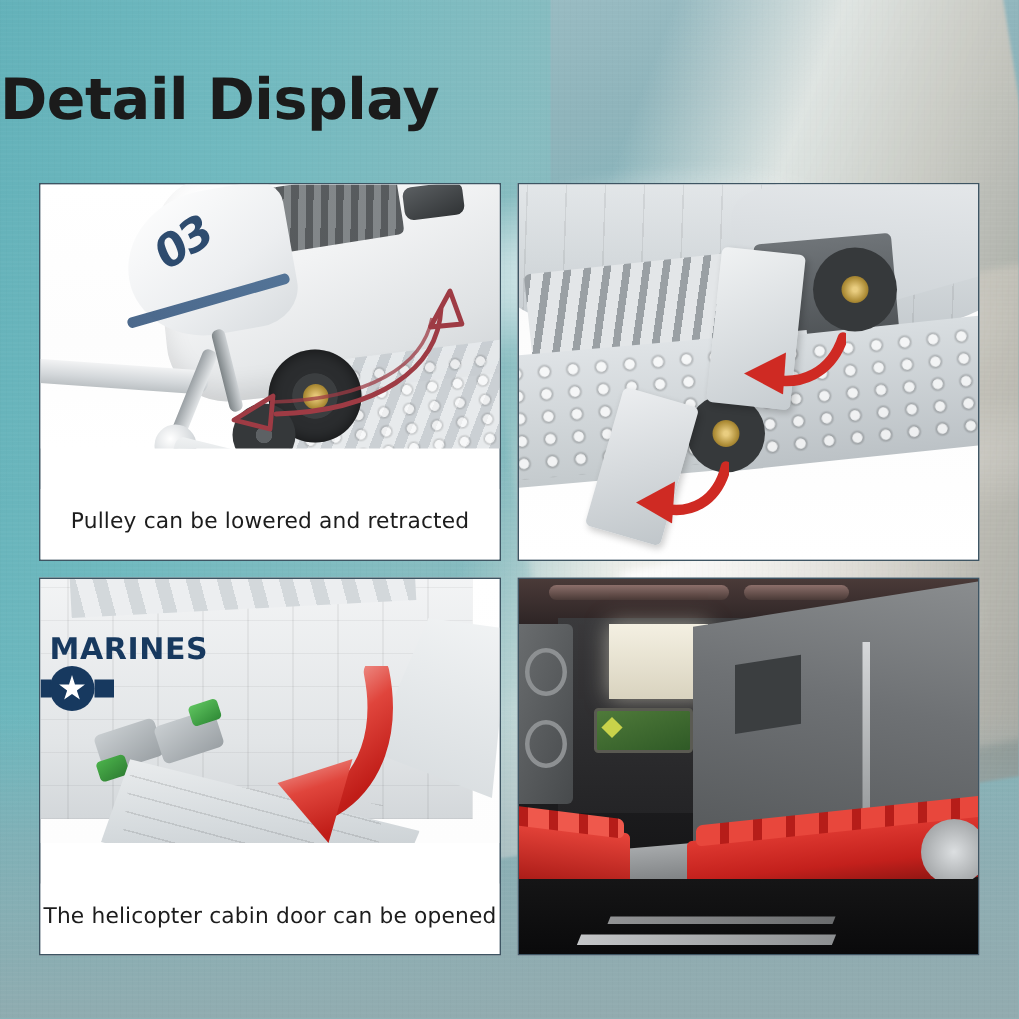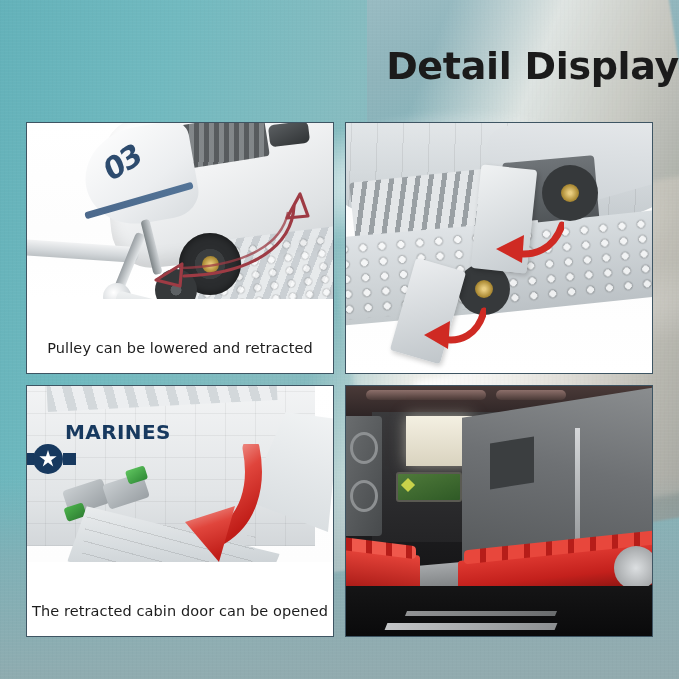--- a/index.html
+++ b/index.html
@@ -57,21 +57,21 @@
   }
   .bg-grain{
     position:absolute;inset:0;opacity:.22;
     background-image:
       repeating-linear-gradient(0deg, rgba(255,255,255,.10) 0 1px, rgba(0,0,0,0) 1px 3px),
       repeating-linear-gradient(90deg, rgba(0,0,0,.05) 0 1px, rgba(0,0,0,0) 1px 4px);
   }
 
   
   .title{
-    position:absolute;left:0;right:0;top:44px;text-align:right;
+    position:absolute;left:0;right:0;top:44px;text-align:left;
     font-size:38px;line-height:44px;font-weight:700;letter-spacing:-.3px;
     color:#1b1b1b;font-family:"DejaVu Sans","Liberation Sans",sans-serif;
   }
 
   
   .grid{
     position:absolute;left:26px;top:122px;width:627px;height:530px;
     display:grid;grid-template-columns:308px 308px;grid-template-rows:252px 252px;
     gap:11px;
   }
@@ -244,21 +244,21 @@
       repeating-linear-gradient(90deg, rgba(0,0,0,.05) 0 1px, rgba(0,0,0,0) 1px 30px),
       linear-gradient(180deg,#f4f5f6,#e2e5e7 70%,#d3d7da);
   }
   .p3 .topedge{
     position:absolute;left:20px;top:-6px;width:230px;height:26px;
     background:repeating-linear-gradient(78deg,#d3d8db 0 9px,#eceef0 9px 20px);
     transform:rotate(-3deg);
   }
   .p3 .marines{
     position:absolute;left:6px;top:34px;font-size:20px;font-weight:700;color:#17395f;
-    letter-spacing:.4px;font-family:"DejaVu Sans","Liberation Sans",sans-serif;margin-left:32px;
+    letter-spacing:.4px;font-family:"DejaVu Sans","Liberation Sans",sans-serif;
   }
   .p3 .roundel{
     position:absolute;left:6px;top:58px;width:30px;height:30px;border-radius:50%;
     background:#17395f;display:flex;align-items:center;justify-content:center;
   }
   .p3 .roundel .star{
     width:18px;height:18px;background:#fff;
     clip-path:polygon(50% 0%,61% 35%,98% 35%,68% 57%,79% 91%,50% 70%,21% 91%,32% 57%,2% 35%,39% 35%);
   }
   .p3 .bar-l,.p3 .bar-r{
@@ -486,21 +486,21 @@
             <linearGradient id="redgrad" x1="0" y1="0" x2="0.3" y2="1">
               <stop offset="0%" stop-color="#f2a49d"></stop>
               <stop offset="45%" stop-color="#e0453c"></stop>
               <stop offset="100%" stop-color="#c01d18"></stop>
             </linearGradient>
           </defs>
           <path d="M96 4 C 104 44, 92 76, 66 92" fill="none" stroke="url(#redgrad)" stroke-width="17" stroke-linecap="round"></path>
           <path d="M30 78 L80 62 L64 118 Z" fill="url(#redgrad)"></path>
         </svg>
       </div>
-      <div class="caption">The retracted cabin door can be opened</div>
+      <div class="caption">The helicopter cabin door can be opened</div>
     </div>
 
     <div class="panel">
       <div class="photo p4">
         <div class="room"></div>
         <div class="ceiling"></div>
         <div class="pipe a"></div>
         <div class="pipe b"></div>
         <div class="backwall"></div>
         <div class="bright"></div>

